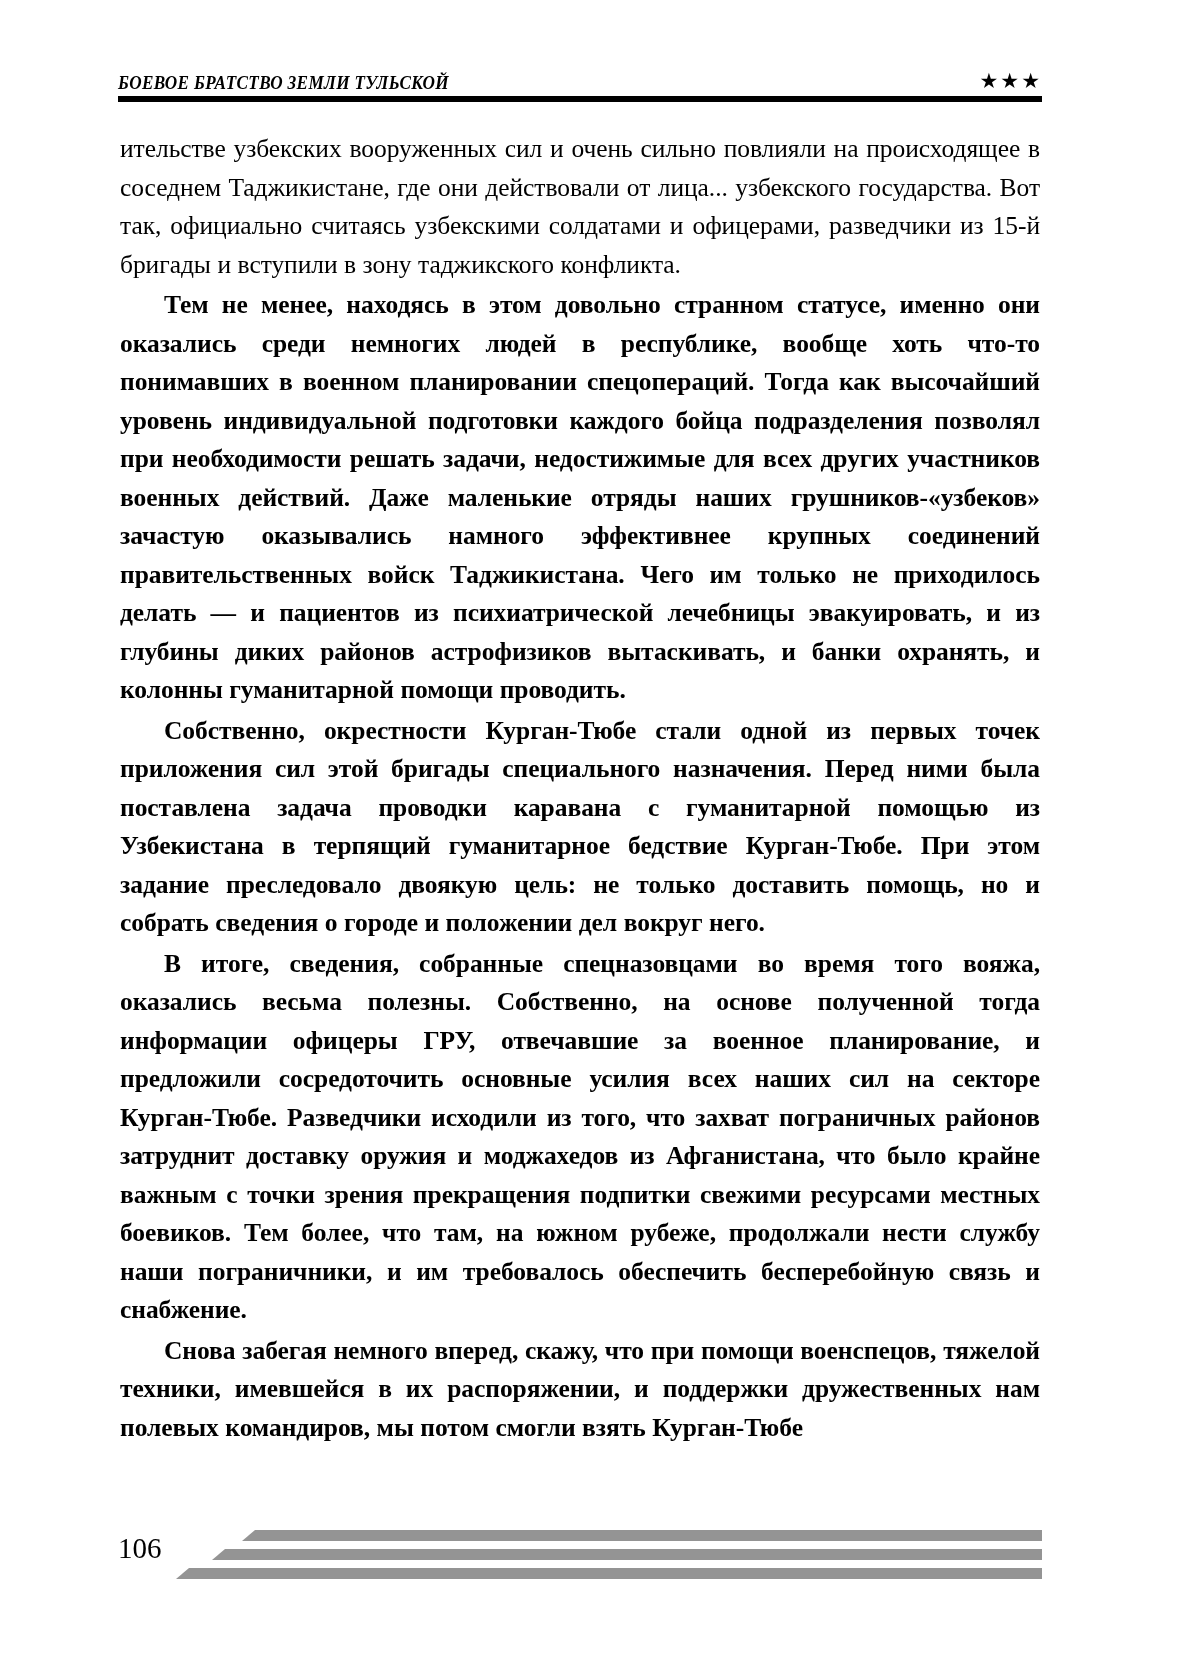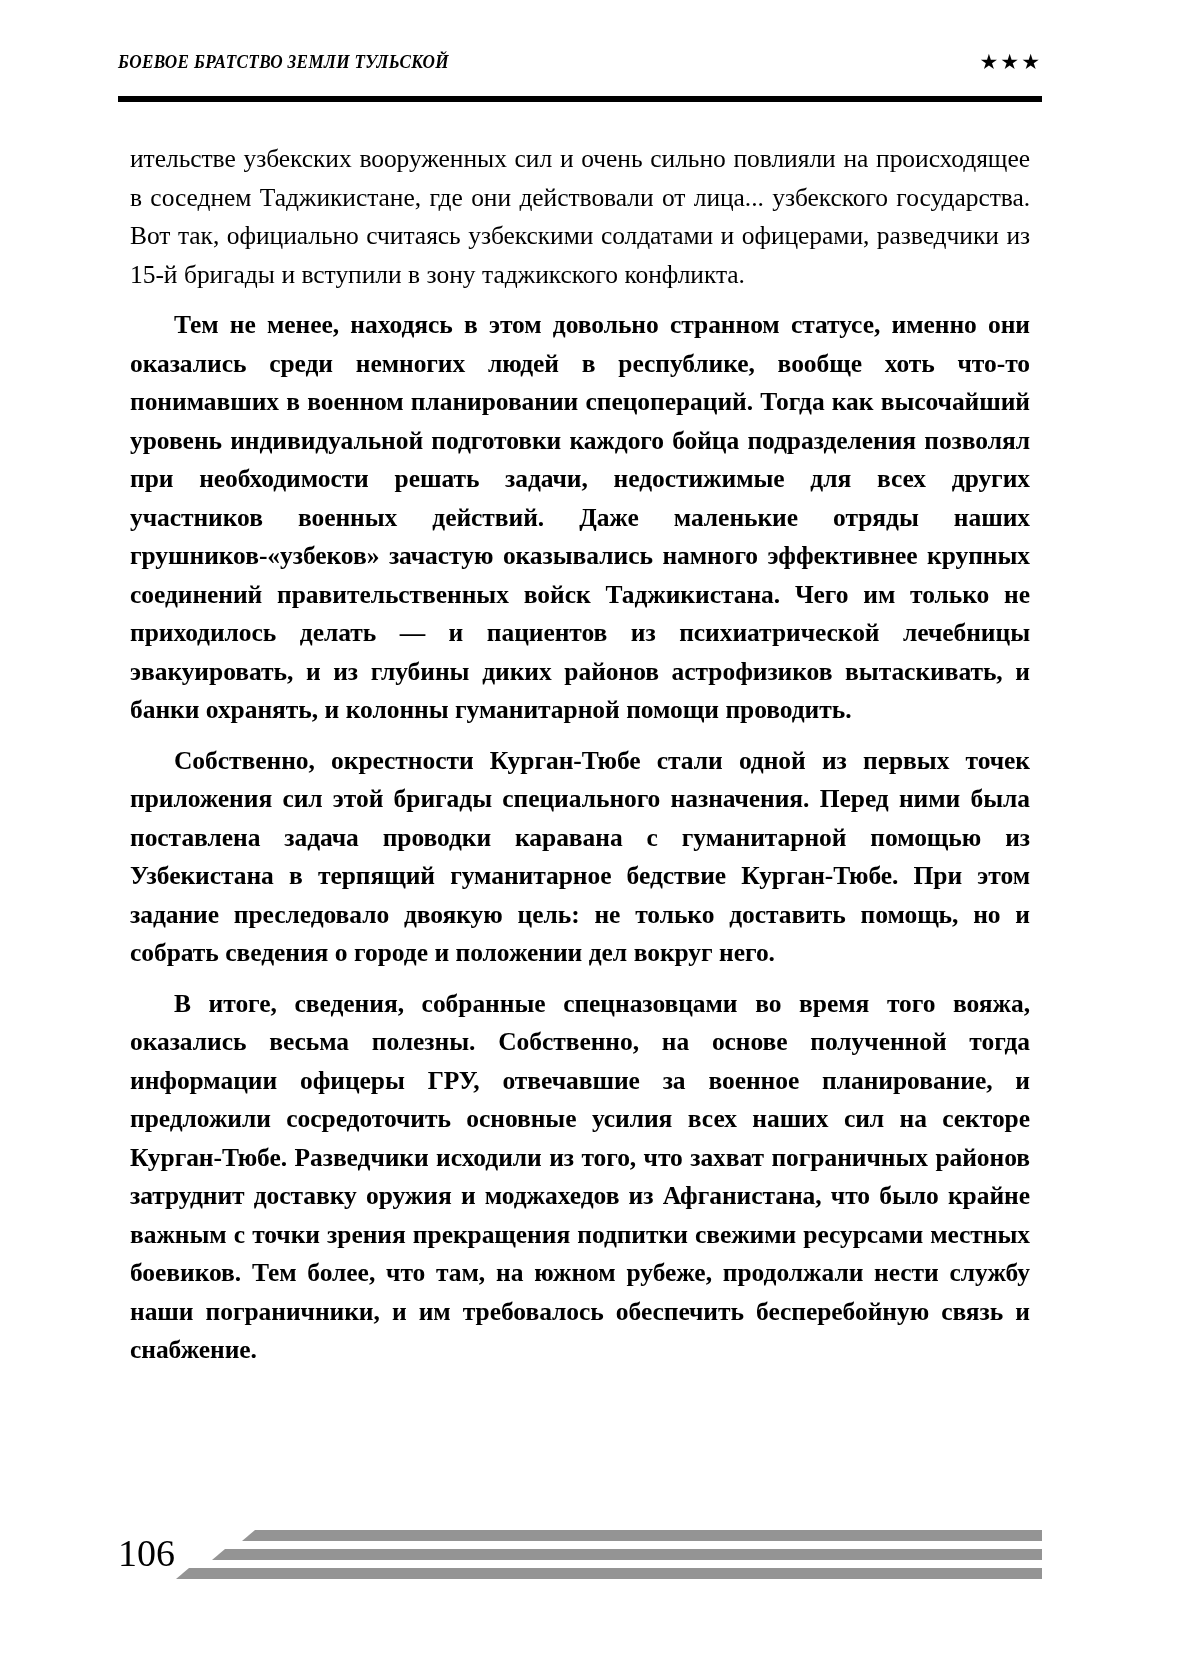--- a/index.html
+++ b/index.html
@@ -25,21 +25,21 @@
   }
 
   
   .running-header {
     position: absolute;
     left: 118px;
     top: 52px;
     width: 924px;
     height: 40px;
     display: flex;
-    align-items: flex-start;
+    align-items: flex-end;
     justify-content: space-between;
   }
   .header-title {
     font-family: "Liberation Serif", "DejaVu Serif", serif;
     font-style: italic;
     font-weight: bold;
     font-size: 19.5px;
     letter-spacing: 0.4px;
     line-height: 1;
     transform: scaleX(0.88);
@@ -73,21 +73,21 @@
   }
 
   
   .body-text {
     position: absolute;
     left: 118px;
     top: 128px;
     width: 924px;
   }
   .para {
-    margin: 12px;
+    margin: 2px;
     text-align: justify;
     text-align-last: left;
     font-size: 25.5px;
     line-height: 38.5px;
     letter-spacing: -0.05px;
     word-spacing: 0.2px;
     transform-origin: left top;
     hyphens: none;
   }
   .para.indent {
@@ -100,21 +100,21 @@
     position: absolute;
     left: 118px;
     top: 1520px;
     width: 924px;
     height: 70px;
   }
   .page-number {
     position: absolute;
     left: 0;
     top: 14px;
-    font-size: 38px;
+    font-size: 29px;
     line-height: 1;
     font-family: "Liberation Serif", "DejaVu Serif", serif;
   }
   .footer-bars {
     position: absolute;
     left: 58px;
     top: 0;
     width: 866px;
     height: 62px;
   }
@@ -150,20 +150,21 @@
     <div class="header-stars">★★★</div>
   </div>
 
   <div class="header-rule"></div>
 
   <div class="body-text">
     <p class="para">ительстве узбекских вооруженных сил и очень сильно повлияли на происходящее в соседнем Таджикистане, где они действовали от лица... узбекского государства. Вот так, официально считаясь узбекскими солдатами и офицерами, разведчики из 15-й бригады и вступили в зону таджикского конфликта.</p>
     <p class="para indent">Тем не менее, находясь в этом довольно странном статусе, именно они оказались среди немногих людей в республике, вообще хоть что-то понимавших в военном планировании спецопераций. Тогда как высочайший уровень индивидуальной подготовки каждого бойца подразделения позволял при необходимости решать задачи, недостижимые для всех других участников военных действий. Даже маленькие отряды наших грушников-«узбеков» зачастую оказывались намного эффективнее крупных соединений правительственных войск Таджикистана. Чего им только не приходилось делать — и пациентов из психиатрической лечебницы эвакуировать, и из глубины диких районов астрофизиков вытаскивать, и банки охранять, и колонны гуманитарной помощи проводить.</p>
     <p class="para indent">Собственно, окрестности Курган-Тюбе стали одной из первых точек приложения сил этой бригады специального назначения. Перед ними была поставлена задача проводки каравана с гуманитарной помощью из Узбекистана в терпящий гуманитарное бедствие Курган-Тюбе. При этом задание преследовало двоякую цель: не только доставить помощь, но и собрать сведения о городе и положении дел вокруг него.</p>
     <p class="para indent">В итоге, сведения, собранные спецназовцами во время того вояжа, оказались весьма полезны. Собственно, на основе полученной тогда информации офицеры ГРУ, отвечавшие за военное планирование, и предложили сосредоточить основные усилия всех наших сил на секторе Курган-Тюбе. Разведчики исходили из того, что захват пограничных районов затруднит доставку оружия и моджахедов из Афганистана, что было крайне важным с точки зрения прекращения подпитки свежими ресурсами местных боевиков. Тем более, что там, на южном рубеже, продолжали нести службу наши пограничники, и им требовалось обеспечить бесперебойную связь и снабжение.</p>
+    <p class="para indent">Снова забегая немного вперед, скажу, что при помощи военспецов, тяжелой техники, имевшейся в их распоряжении, и поддержки дружественных нам полевых командиров, мы потом смогли взять Курган-Тюбе</p>
   </div>
 
   <div class="footer">
     <div class="page-number">106</div>
     <div class="footer-bars">
       <div class="bar bar-1"></div>
       <div class="bar bar-2"></div>
       <div class="bar bar-3"></div>
     </div>
   </div>

